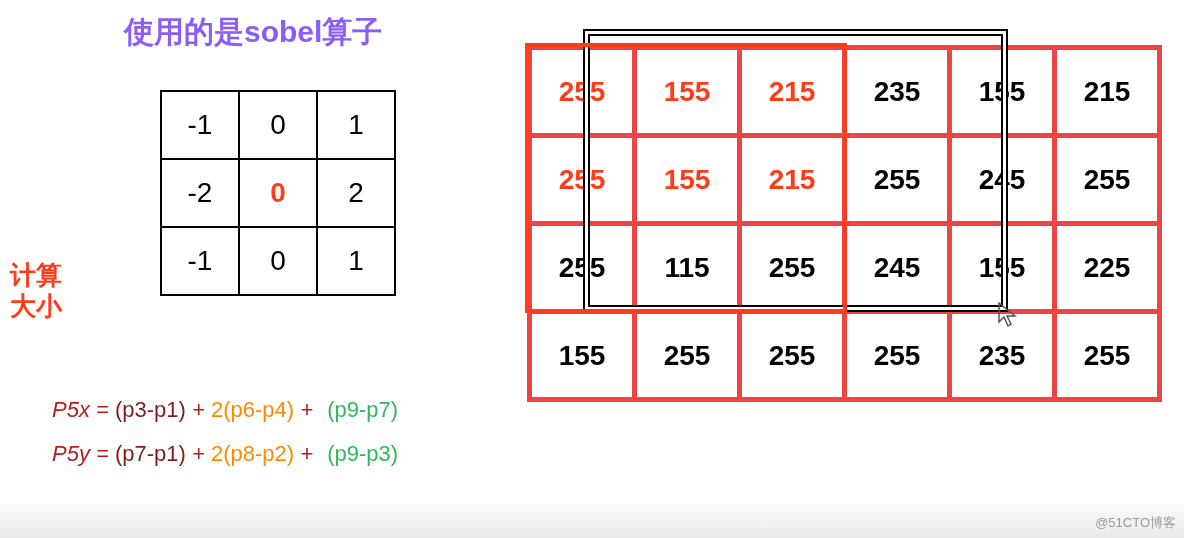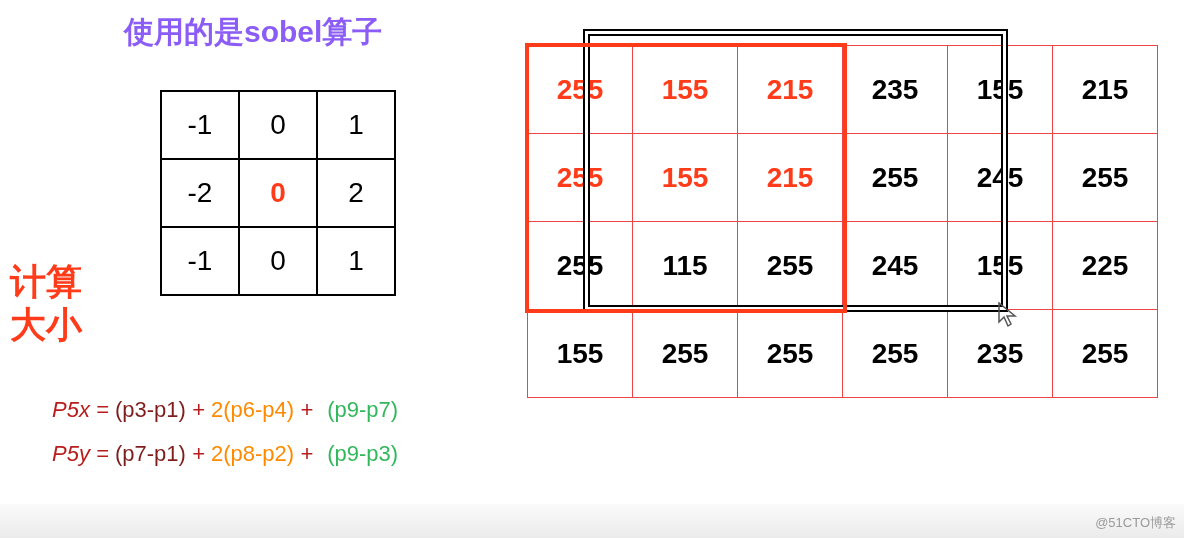--- a/index.html
+++ b/index.html
@@ -34,21 +34,21 @@
     height: 68px;
     text-align: center;
     font-size: 28px;
     font-weight: 500;
   }
   .sobel .center { color: #ff3b1a; font-weight: 700; }
   .side-label {
     position: absolute;
     left: 10px;
     top: 260px;
-    font-size: 36px;
+    font-size: 26px;
     font-weight: 700;
     color: #ff3b1a;
     line-height: 1.2;
   }
   .formula-block {
     position: absolute;
     left: 52px;
     top: 388px;
     font-size: 22px;
     line-height: 2.0;
@@ -60,21 +60,21 @@
   .black { color: #b91c1c; font-style: italic; }
   .pixel-wrap {
     position: absolute;
     left: 527px;
     top: 45px;
   }
   .pixel {
     border-collapse: collapse;
   }
   .pixel td {
-    border: 1px solid #ef4444;
+    border: 5px solid #ef4444;
     width: 105px;
     height: 88px;
     text-align: center;
     font-size: 28px;
     font-weight: 600;
   }
   .pixel .hi { color: #ff3b1a; }
   .sel-red {
     position: absolute;
     border: 4px solid #ff3b1a;

